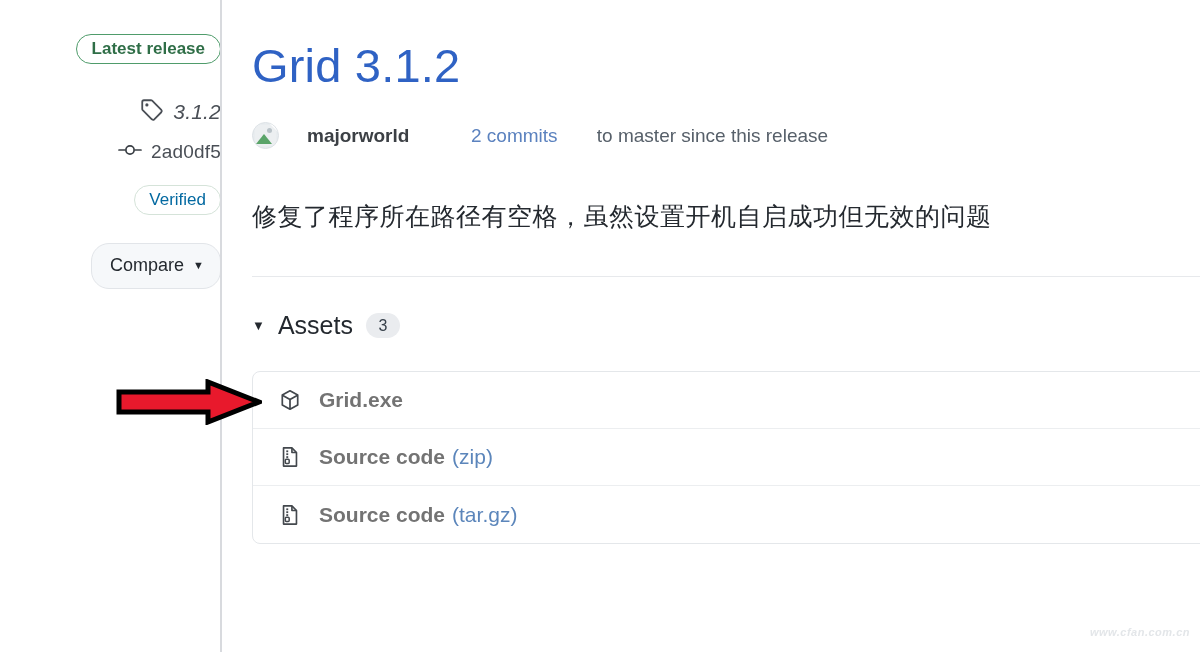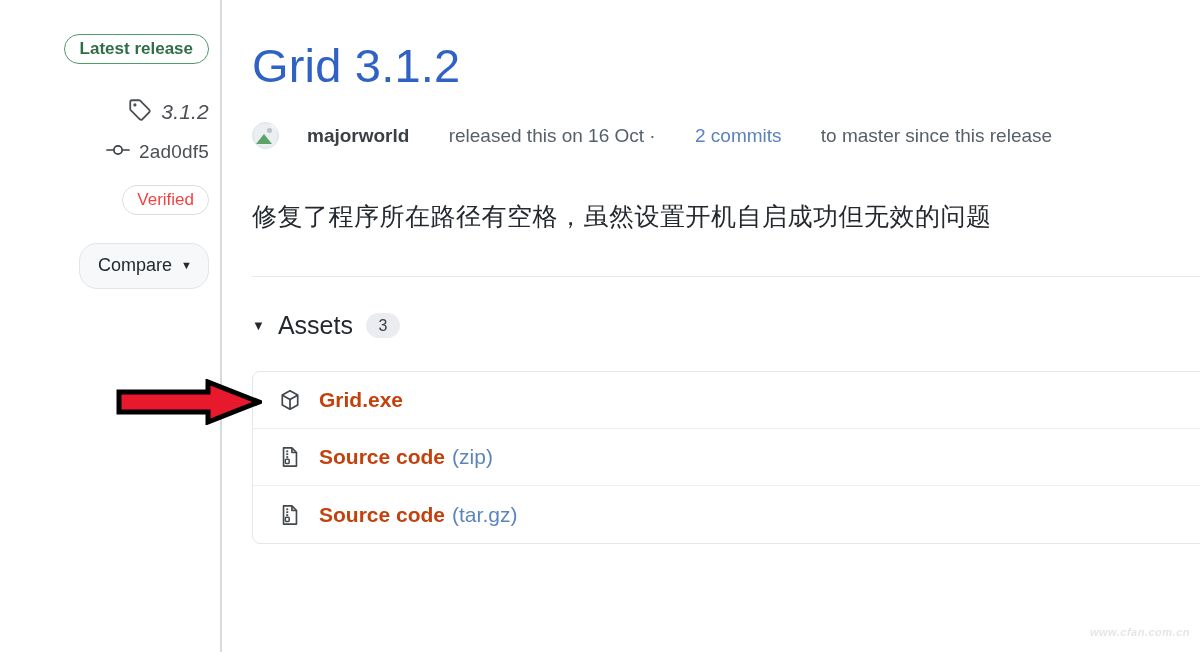--- a/index.html
+++ b/index.html
@@ -20,21 +20,21 @@
   #page {
     position: relative;
     width: 1200px;
     height: 652px;
     background: #ffffff;
   }
 
   
   #sidebar {
     position: absolute;
-    left: 4px;
+    left: 16px;
     top: 0;
     width: 221px;
     height: 652px;
     box-sizing: border-box;
   }
   #sidebar-divider {
     position: absolute;
     left: 220px;
     top: 0;
     width: 2px;
@@ -86,21 +86,21 @@
     font-family: "Liberation Sans", "DejaVu Sans", sans-serif;
     letter-spacing: .2px;
   }
 
   #verified-badge {
     position: absolute;
     right: 16px;
     top: 185px;
     border: 1.4px solid #d5e3d9;
     border-radius: 999px;
-    color: #ef4444;
+    color: #0369a1;
     font-size: 17px;
     padding: 5px 14px 6px 14px;
     line-height: 1;
     background: #ffffff;
     white-space: nowrap;
   }
 
   #compare-button {
     position: absolute;
     right: 16px;
@@ -285,21 +285,21 @@
     height: 24px;
     flex: 0 0 auto;
     margin-right: 17px;
     display: flex;
     align-items: center;
     justify-content: center;
   }
   .asset-name {
     font-size: 21px;
     font-weight: 700;
-    color: #c2410c;
+    color: #737373;
     white-space: nowrap;
   }
   .asset-suffix {
     font-size: 21px;
     font-weight: 400;
     color: #5c86bb;
     margin-left: 7px;
     white-space: nowrap;
   }
 
@@ -373,21 +373,20 @@
 
     <div id="meta-line">
       <span id="avatar">
         <span class="ph-sky"></span>
         <span class="ph-hill"></span>
         <span class="ph-sun"></span>
         <span class="ph-corner"></span>
       </span>
       <span id="author-name">majorworld</span>
       <span>&nbsp;</span>
-      <span class="meta-text">released this on 16 Oct ·</span>
       <span>&nbsp;</span>
       <span id="commits-link">2 commits</span>
       <span>&nbsp;</span>
       <span class="meta-text">to master since this release</span>
     </div>
 
     <div id="release-body">修复了程序所在路径有空格，虽然设置开机自启成功但无效的问题</div>
 
     <div id="section-divider"></div>
 

